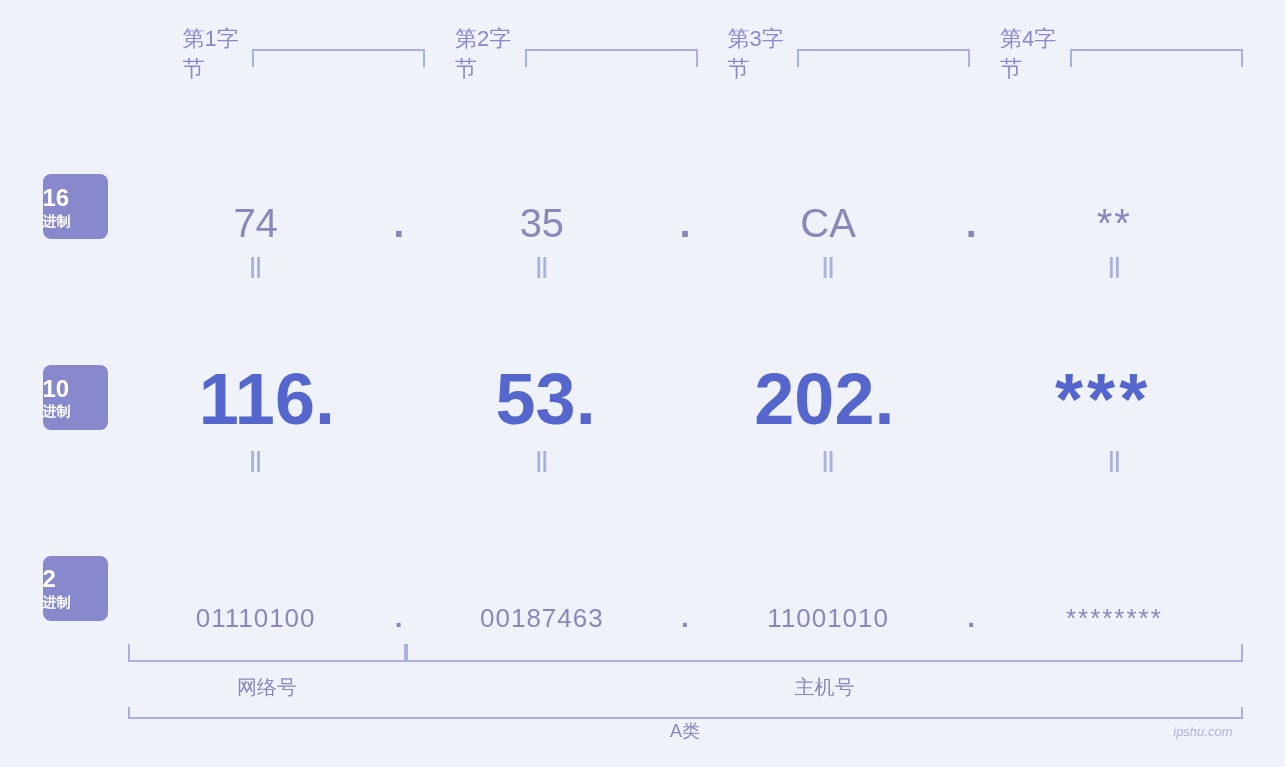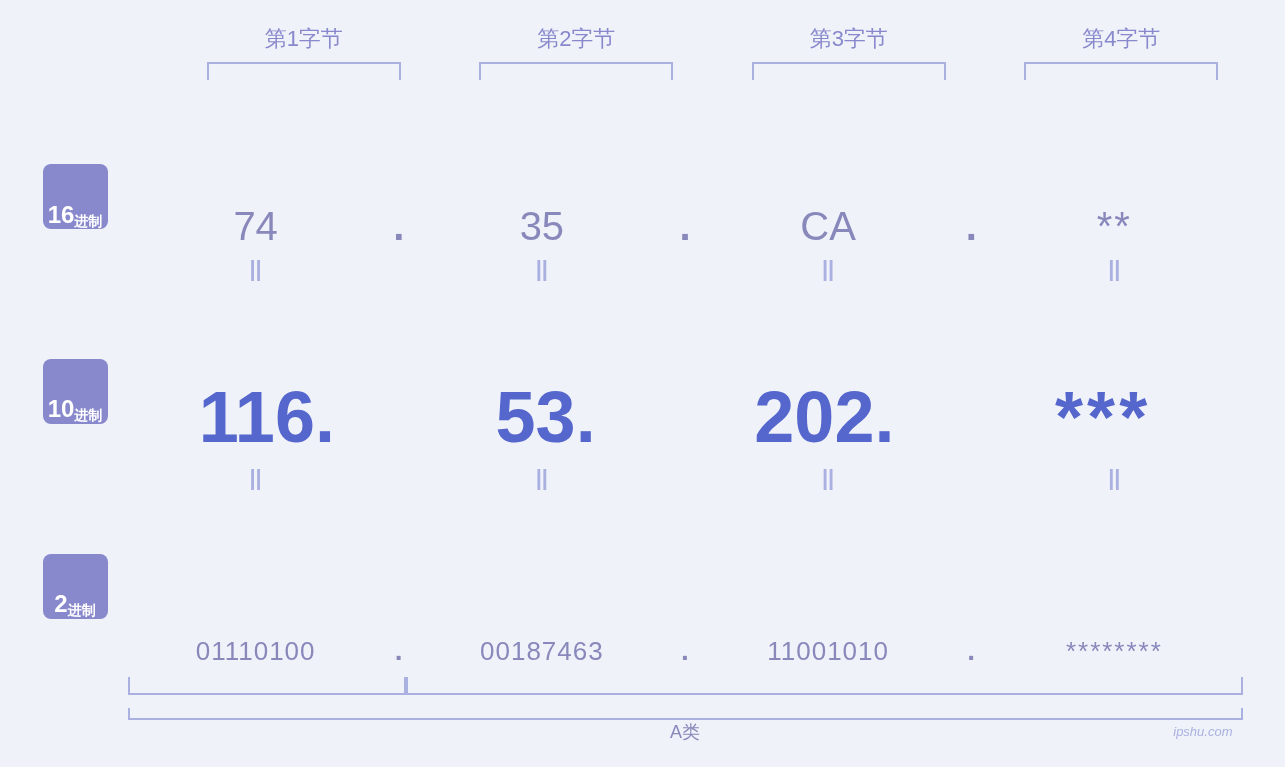--- a/index.html
+++ b/index.html
@@ -22,21 +22,20 @@
     }
     
     .header-row {
       display: flex;
       margin-left: 140px;
       margin-bottom: 0px;
     }
     .byte-col {
       flex: 1;
       display: flex;
-      flex-direction: column;
       align-items: center;
     }
     .byte-label {
       color: #8888cc;
       font-size: 22px;
       margin-bottom: 8px;
     }
     .bracket-top {
       width: 80%;
       height: 18px;
@@ -61,22 +60,22 @@
       padding-top: 20px;
       padding-bottom: 60px;
     }
     .row-label-badge {
       background: #8888cc;
       color: white;
       border-radius: 8px;
       width: 65px;
       height: 65px;
       display: flex;
-      flex-direction: row;
-      align-items: flex-end;
+      flex-direction: column;
+      align-items: flex-start;
       justify-content: center;
       font-size: 20px;
       font-weight: bold;
       line-height: 1.2;
     }
     .row-label-badge .num { font-size: 24px; }
     .row-label-badge .unit { font-size: 14px; }
 
     
     .grid-area {
@@ -317,20 +316,24 @@
         <span class="cell-value bin-value">11001010</span>
         <span class="dot bin-dot"> . </span>
         <span class="cell-value bin-value stars">********</span>
       </div>
 
       <div class="bottom-section">
         <div style="position:relative; height:25px;">
           <div class="bracket-net"></div>
           <div class="bracket-host"></div>
         </div>
+        <div class="labels-row">
+          <span class="net-label">网络号</span>
+          <span class="host-label">主机号</span>
+        </div>
       </div>
 
       <div class="class-row">
         <div class="class-bracket"></div>
         <span class="class-label">A类</span>
       </div>
 
     </div>
   </div>
 

